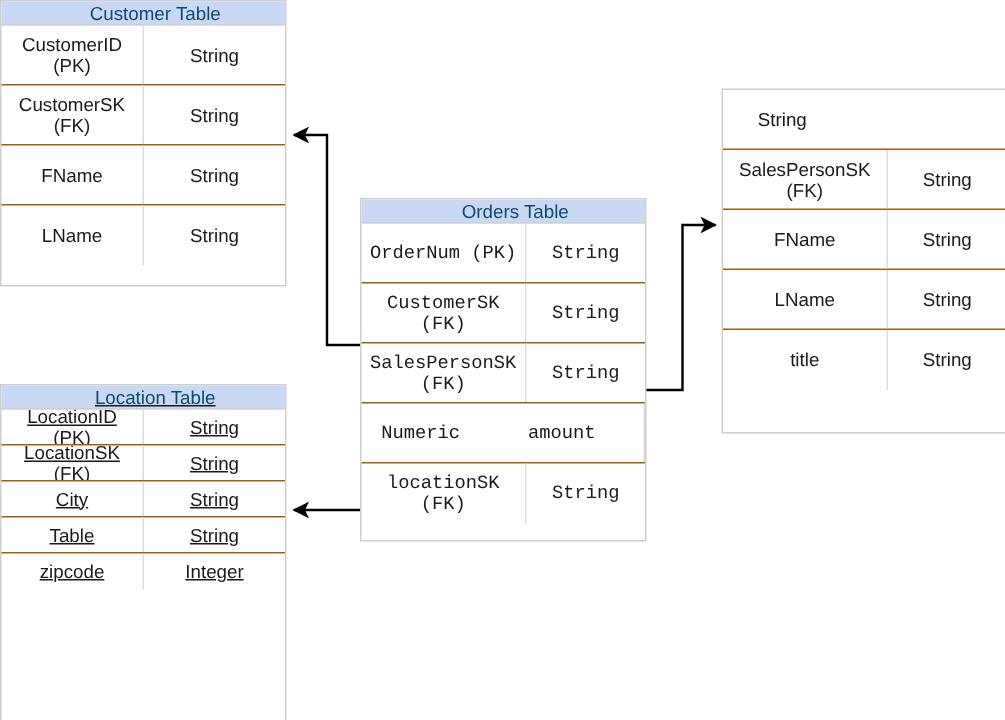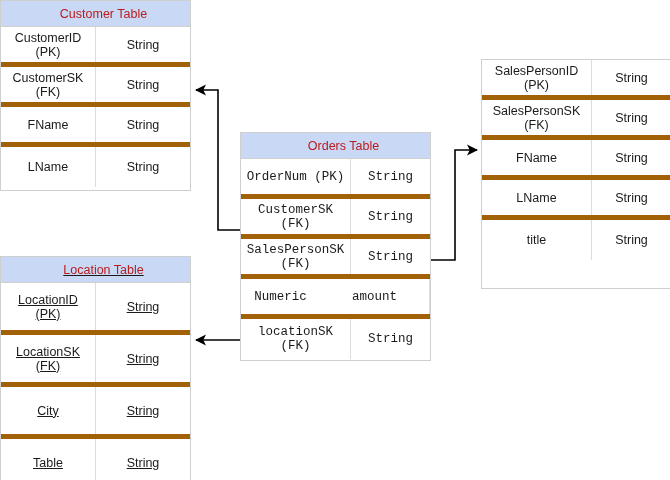--- a/index.html
+++ b/index.html
@@ -29,33 +29,33 @@
     background: #ffffff;
     border: 1px solid #cfcfcf;
     border-collapse: collapse;
   }
   .tbl-header {
     box-sizing: border-box;
     background: #c9d8f5;
     border-bottom: 1px solid #cfcfcf;
     text-align: center;
     font-size: 12.5px;
-    color: #b91c1c;
+    color: #0c4a6e;
     display: flex;
     align-items: center;
     justify-content: center;
-    height: 26px;
+    height: 16px;
     width: 100%;
     padding-left: 16px;
   }
   .tbl-row {
     box-sizing: border-box;
     display: flex;
     width: 100%;
-    border-bottom: 5px solid #a16207;
+    border-bottom: 1px solid #a16207;
   }
   .tbl-row.last {
     border-bottom: none;
   }
   .cell {
     box-sizing: border-box;
     display: flex;
     align-items: center;
     justify-content: center;
     text-align: center;
@@ -68,21 +68,21 @@
   .cell.name {
     border-right: 1px solid #dddddd;
   }
   
   #tbl-customer { left: 0px; top: 0px; width: 191px; height: 191px; }
   #tbl-customer .tbl-row { height: 40px; }
   #tbl-customer .cell.name { width: 95px; }
   #tbl-customer .cell.type { width: 94px; }
 
   #tbl-location { left: 0px; top: 256px; width: 191px; height: 225px; text-decoration: underline; }
-  #tbl-location .tbl-row { height: 52px; }
+  #tbl-location .tbl-row { height: 24px; }
   #tbl-location .cell.name { width: 95px; }
   #tbl-location .cell.type { width: 94px; }
 
   #tbl-orders { left: 240px; top: 132px; width: 191px; height: 229px; }
   #tbl-orders .tbl-row { height: 40px; font-family: Liberation Mono, monospace; }
   #tbl-orders .cell.name { width: 110px; }
   #tbl-orders .cell.type { width: 79px; }
 
   #tbl-employee { left: 481px; top: 59px; width: 191px; height: 230px; }
   #tbl-employee .tbl-row { height: 40px; }
@@ -166,21 +166,20 @@
       <div class="cell name">amount</div>
     </div>
     <div class="tbl-row last">
       <div class="cell name">locationSK (FK)</div>
       <div class="cell type">String</div>
     </div>
   </div>
 
   <div class="er-table" id="tbl-employee">
     <div class="tbl-row">
-      <div class="cell name">SalesPersonID (PK)</div>
       <div class="cell type">String</div>
     </div>
     <div class="tbl-row">
       <div class="cell name">SalesPersonSK (FK)</div>
       <div class="cell type">String</div>
     </div>
     <div class="tbl-row">
       <div class="cell name">FName</div>
       <div class="cell type">String</div>
     </div>

